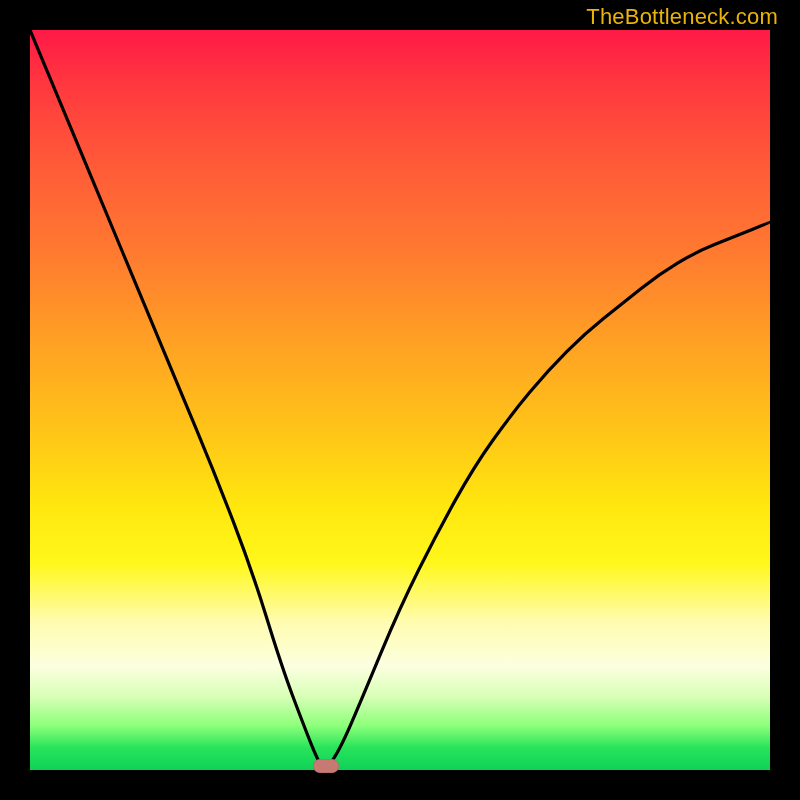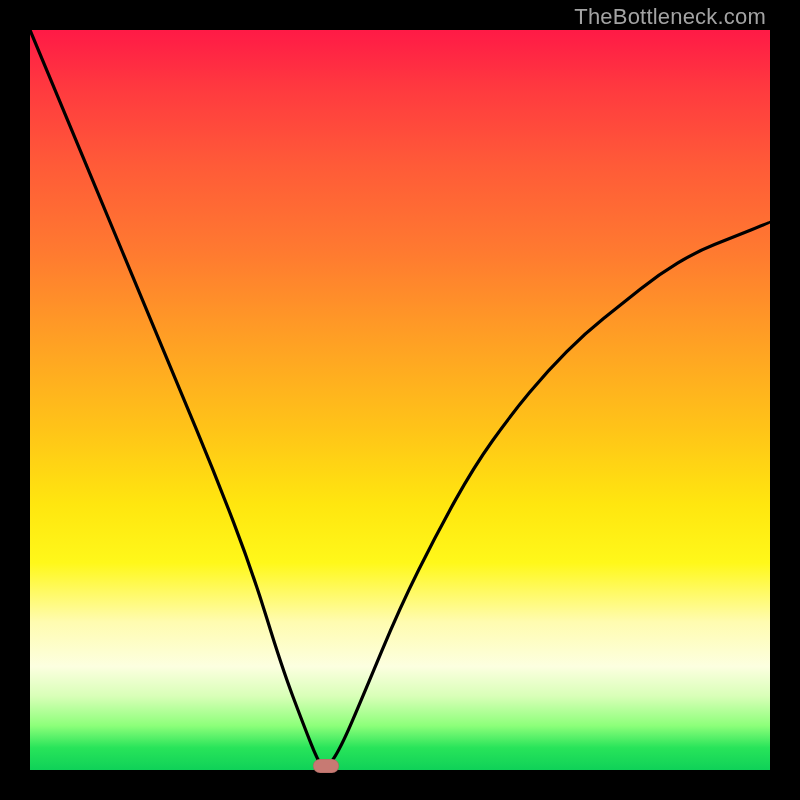--- a/index.html
+++ b/index.html
@@ -38,22 +38,22 @@
       #fcffe0 86%,
       #d9ffb8 90%,
       #8dff7a 94%,
       #28e45a 97%,
       #0fd158 100%
     );
   }
   .watermark {
     position: absolute;
     top: 4px;
-    right: 34px;
-    color: #a3a3a3;
+    right: 22px;
+    color: #eab308;
     font-size: 22px;
     letter-spacing: 0.2px;
     font-weight: 400;
     user-select: none;
   }
   svg.curve {
     position: absolute;
     left: 0;
     top: 0;
     width: 740px;

